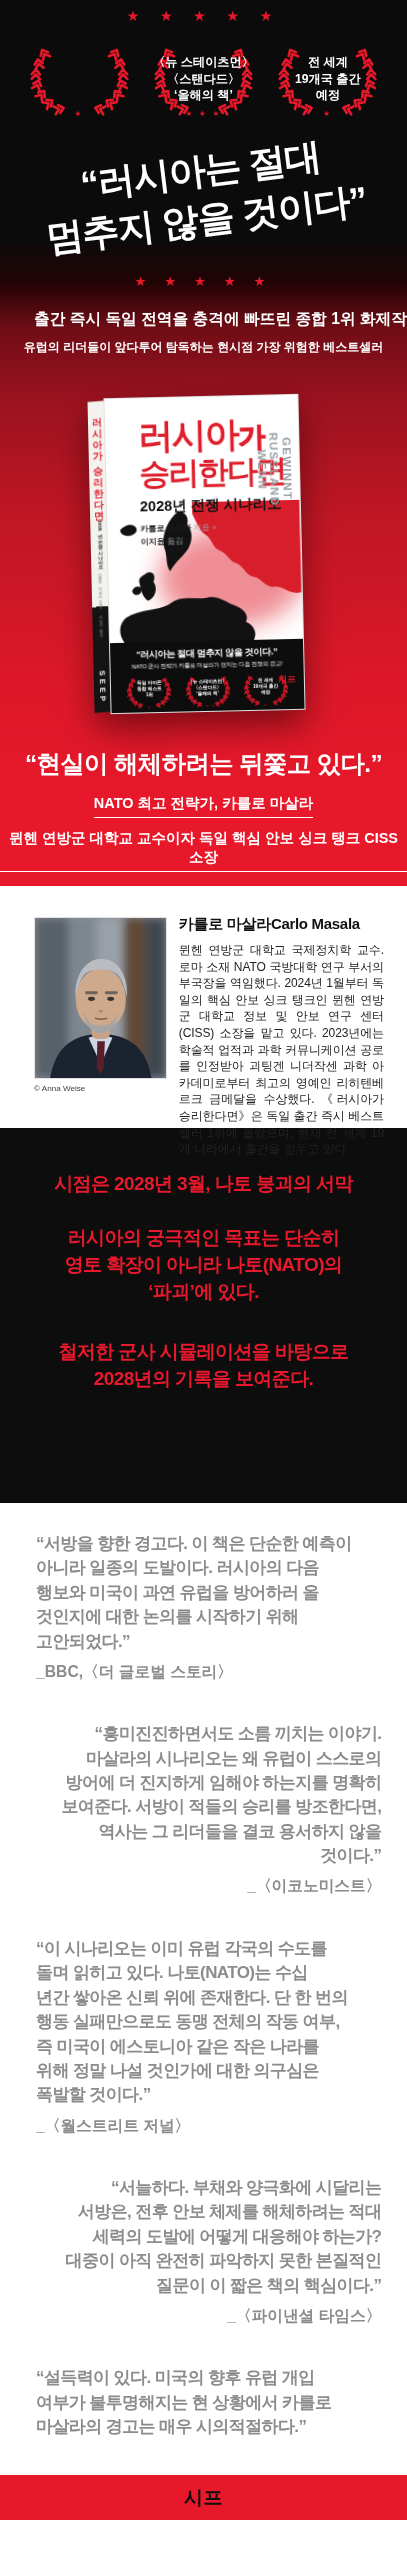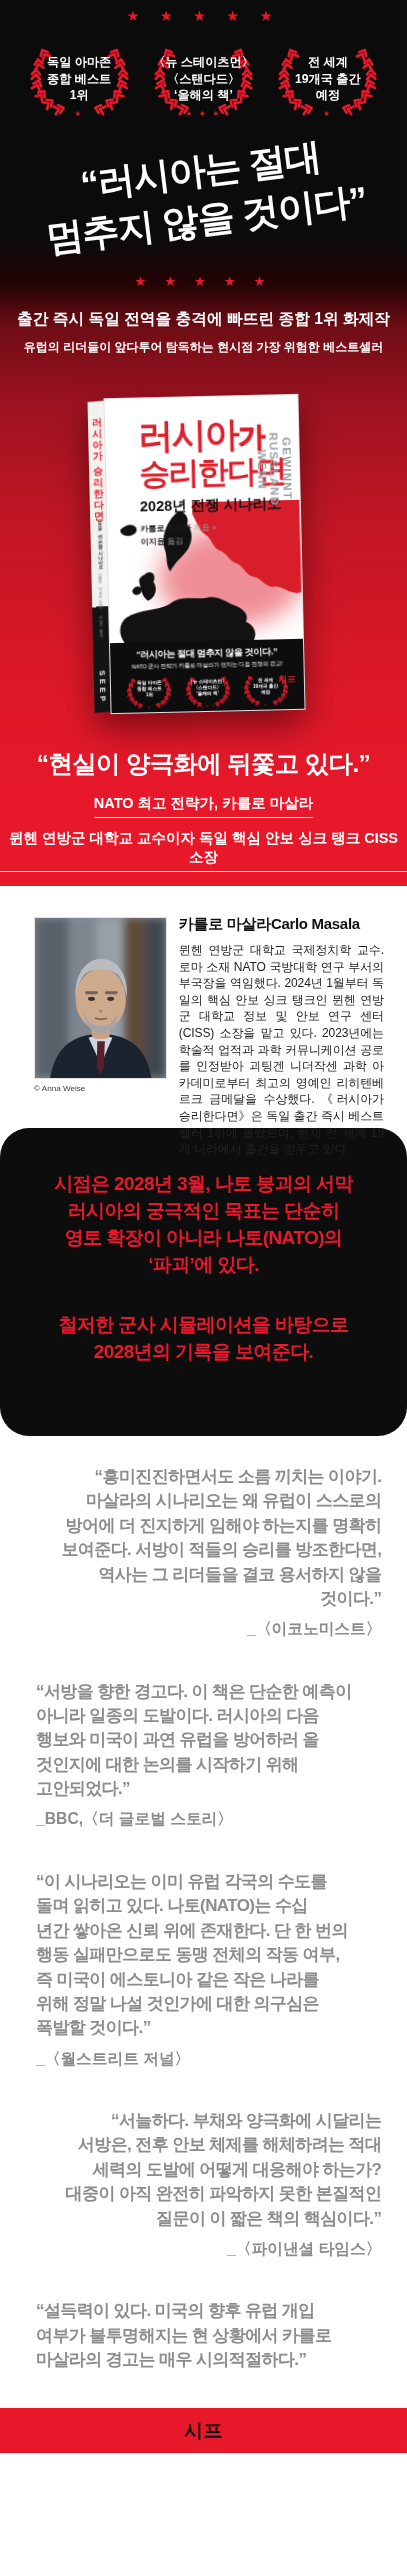--- a/index.html
+++ b/index.html
@@ -16,21 +16,21 @@
   .badges{margin-top:16.3px;display:flex;justify-content:center;gap:17.4px;}
   .badge{position:relative;width:107px;height:78px;}
   .badge svg.wreath{position:absolute;inset:0;width:100%;height:100%;}
   .badge-text{position:relative;padding-top:14px;color:#fff;font-weight:bold;
     font-size:12.2px;line-height:16.3px;}
   .badge-stars{position:absolute;bottom:0;left:0;right:0;color:#e8182b;
     font-size:7.6px;letter-spacing:2.3px;}
   .headline{margin-top:29px;transform:rotate(-7deg);color:#fff;font-weight:bold;
     font-size:37px;line-height:1.32;letter-spacing:-1.2px;}
   .hero-sub{margin-top:16.3px;color:#fff;font-weight:bold;}
-  .hero-sub .s1{font-size:15.7px;line-height:27px;}
+  .hero-sub .s1{font-size:15.7px;line-height:27px;text-align:right;}
   .hero-sub .s2{font-size:12px;line-height:30px;}
 
   
   .book-wrap{margin-top:34px;display:flex;justify-content:center;}
   .book{position:relative;width:193px;transform:rotate(-1.3deg);
     filter:drop-shadow(0 15px 17.4px rgba(40,0,4,.55));}
   .spine{position:absolute;left:-15.7px;top:2.9px;bottom:1.7px;width:17px;
     background:linear-gradient(180deg,#f4f2ee 0%,#f4f2ee 66%,#141414 66%);
     transform:skewY(-3deg);border-right:0.6px solid #d8d5cf;
     display:flex;flex-direction:column;align-items:center;overflow:hidden;}
@@ -82,24 +82,24 @@
   .photo-col{width:132px;flex:none;padding-top:31px;}
   .photo{width:131px;height:160px;display:block;border:0.6px solid #e2e2e2;}
   .photo-credit{margin-top:5.2px;font-size:8.1px;color:#3c3c3c;}
   .bio-col{flex:1;padding:29px 0 0 12.8px;text-align:left;}
   .bio-name{font-size:15px;color:#111;font-weight:bold;letter-spacing:-0.3px;}
   .bio-name .en{font-weight:bold;}
   .bio-text{margin-top:8.1px;font-size:12px;line-height:16.6px;color:#222;
     text-align:justify;letter-spacing:-0.1px;}
 
   
-  .teaser{height:308px;background:#0d0d0d;text-align:center;color:#e8192c;
-    font-weight:bold;box-sizing:border-box;padding-top:42px;overflow:hidden;border-radius:29px;}
+  .teaser{height:375px;background:#0d0d0d;text-align:center;color:#e8192c;
+    font-weight:bold;box-sizing:border-box;padding-top:42px;overflow:hidden;}
   .teaser p{margin:0;font-size:19px;line-height:27px;letter-spacing:-0.6px;}
-  .teaser .gap1{}
+  .teaser .gap1{margin-top:27px;}
   .teaser .gap2{margin-top:33px;}
   .teaser .gap3{margin-top:36px;}
 
   
   .reviews{height:972px;background:#fff;box-sizing:border-box;padding:29px 0 0;overflow:hidden;}
   .review{color:#8c8c8c;font-weight:bold;}
   .review + .review{margin-top:38px;}
   .review .q{font-size:17px;line-height:24.4px;letter-spacing:-0.6px;}
   .review .src{margin-top:5.8px;font-size:15.7px;line-height:24.4px;}
   .review.left{text-align:left;padding-left:36px;padding-right:23px;}
@@ -148,23 +148,20 @@
 
   <section class="hero">
     <div class="stars-top">★ ★ ★ ★ ★</div>
 
     <div class="badges">
       <div class="badge">
         <svg class="wreath" viewBox="0 0 184 134">
             <use href="#branchL"></use>
             <use href="#branchR"></use>
           </svg>
-        <div class="badge-text pre">독일 아마존
-종합 베스트
-1위</div>
         <div class="badge-stars">★</div>
       </div>
       <div class="badge">
         <svg class="wreath" viewBox="0 0 184 134">
             <use href="#branchL"></use>
             <use href="#branchR"></use>
           </svg>
         <div class="badge-text pre">〈뉴 스테이츠먼〉
 〈스탠다드〉
 ‘올해의 책’</div>
@@ -266,21 +263,21 @@
                 <div class="mini-stars">★</div>
               </div>
             </div>
             <div class="band-logo">시프</div>
           </div>
         </div>
       </div>
     </div>
 
     <div class="pitch">
-      <div class="pitch-headline">“현실이 양극화에 뒤쫓고 있다.”</div>
+      <div class="pitch-headline">“현실이 해체하려는 뒤쫓고 있다.”</div>
       <div class="pitch-lines">
         <div class="pitch-line"><span>NATO 최고 전략가, 카를로 마살라</span></div>
         <div class="pitch-line"><span>뮌헨 연방군 대학교 교수이자 독일 핵심 안보 싱크 탱크 CISS 소장</span></div>
 
       </div>
     </div>
   </section>
 
   <section class="author">
     <div class="photo-col">
@@ -323,36 +320,36 @@
   <section class="teaser">
     <p class="pre">시점은 2028년 3월, 나토 붕괴의 서막</p>
     <p class="pre gap1">러시아의 궁극적인 목표는 단순히
 영토 확장이 아니라 나토(NATO)의
 ‘파괴’에 있다.</p>
     <p class="pre gap2">철저한 군사 시뮬레이션을 바탕으로
 2028년의 기록을 보여준다.</p>
   </section>
 
   <section class="reviews">
+    <div class="review left">
+      <div class="q pre">“서방을 향한 경고다. 이 책은 단순한 예측이
+아니라 일종의 도발이다. 러시아의 다음
+행보와 미국이 과연 유럽을 방어하러 올
+것인지에 대한 논의를 시작하기 위해
+고안되었다.”</div>
+      <div class="src">_BBC,〈더 글로벌 스토리〉</div>
+    </div>
     <div class="review right">
       <div class="q pre">“흥미진진하면서도 소름 끼치는 이야기.
 마살라의 시나리오는 왜 유럽이 스스로의
 방어에 더 진지하게 임해야 하는지를 명확히
 보여준다. 서방이 적들의 승리를 방조한다면,
 역사는 그 리더들을 결코 용서하지 않을
 것이다.”</div>
       <div class="src">_〈이코노미스트〉</div>
-    </div>
-    <div class="review left">
-      <div class="q pre">“서방을 향한 경고다. 이 책은 단순한 예측이
-아니라 일종의 도발이다. 러시아의 다음
-행보와 미국이 과연 유럽을 방어하러 올
-것인지에 대한 논의를 시작하기 위해
-고안되었다.”</div>
-      <div class="src">_BBC,〈더 글로벌 스토리〉</div>
     </div>
     <div class="review left">
       <div class="q pre">“이 시나리오는 이미 유럽 각국의 수도를
 돌며 읽히고 있다. 나토(NATO)는 수십
 년간 쌓아온 신뢰 위에 존재한다. 단 한 번의
 행동 실패만으로도 동맹 전체의 작동 여부,
 즉 미국이 에스토니아 같은 작은 나라를
 위해 정말 나설 것인가에 대한 의구심은
 폭발할 것이다.”</div>
       <div class="src">_〈월스트리트 저널〉</div>

